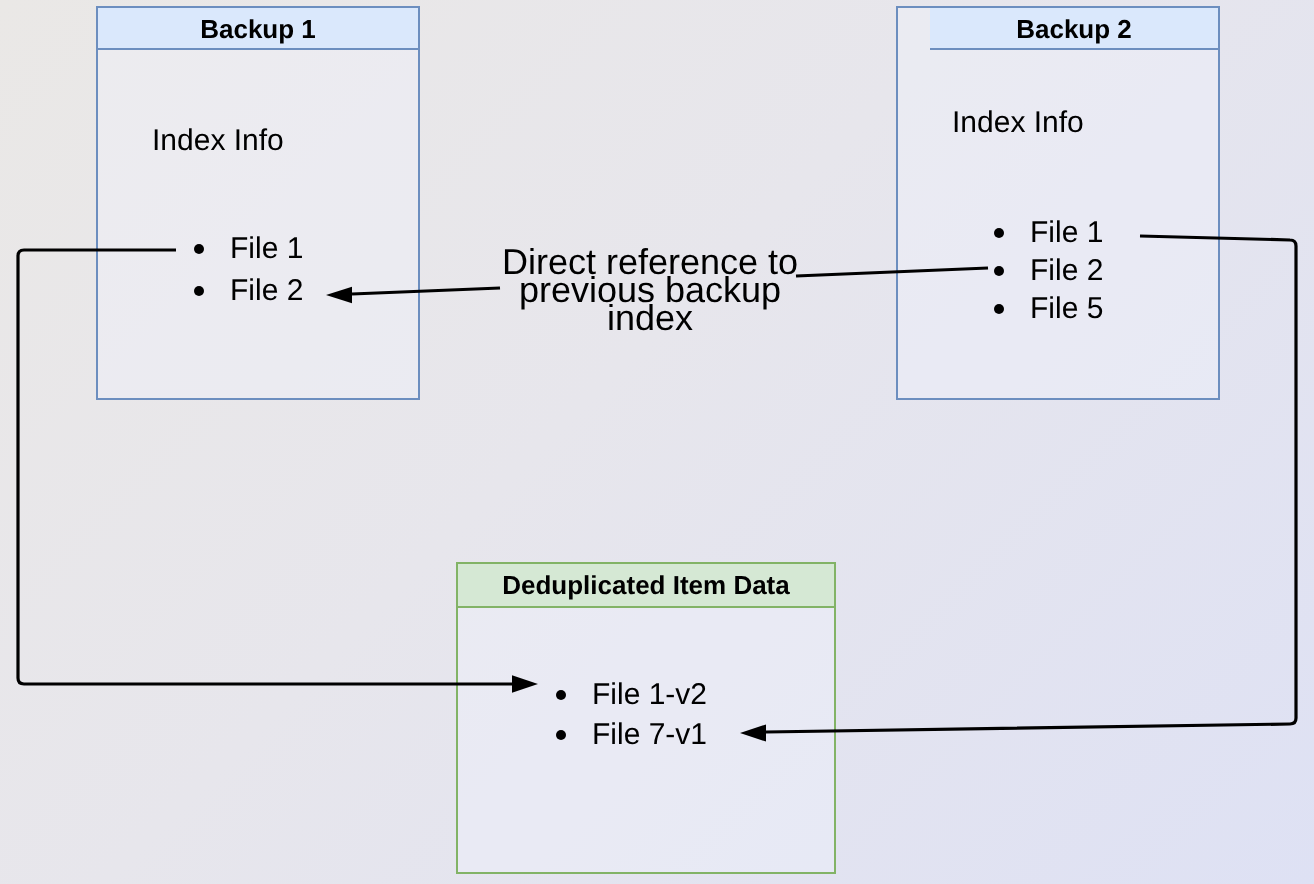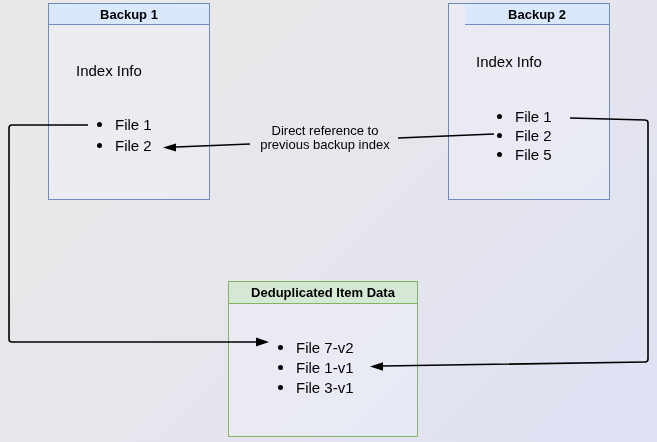--- a/index.html
+++ b/index.html
@@ -42,21 +42,21 @@
   }
   .item-label { font-size: 15px; }
   svg.connectors {
     position: absolute; left: 0; top: 0;
     width: 657px; height: 442px;
     z-index: 5; pointer-events: none;
   }
   .annotation {
     position: absolute;
     left: 245px; top: 124px; width: 160px;
-    font-size: 13px; line-height: 14px;
+    font-size: 18px; line-height: 14px;
     text-align: center;
     z-index: 6;
   }
 </style>
 </head>
 <body>
 
 <div class="canvas">
 
   <svg class="connectors" viewBox="0 0 657 442" xmlns="http://www.w3.org/2000/svg">
@@ -116,29 +116,25 @@
     </ul>
   </div>
 
   <div class="node green" style="left:228px; top:281px; width:190px; height:156px;">
     <div class="node-header">
       <span>Deduplicated Item Data</span>
     </div>
     <ul class="items rows20" style="left:49px; top:55px;">
       <li class="item">
         <span class="dot"></span>
-        <span class="item-label">File 7-v2</span>
+        <span class="item-label">File 1-v2</span>
       </li>
       <li class="item">
         <span class="dot"></span>
-        <span class="item-label">File 1-v1</span>
-      </li>
-      <li class="item">
-        <span class="dot"></span>
-        <span class="item-label">File 3-v1</span>
+        <span class="item-label">File 7-v1</span>
       </li>
     </ul>
   </div>
 
   <div class="annotation">
     <div>Direct reference to</div>
     <div>previous backup index</div>
   </div>
 
 </div>

